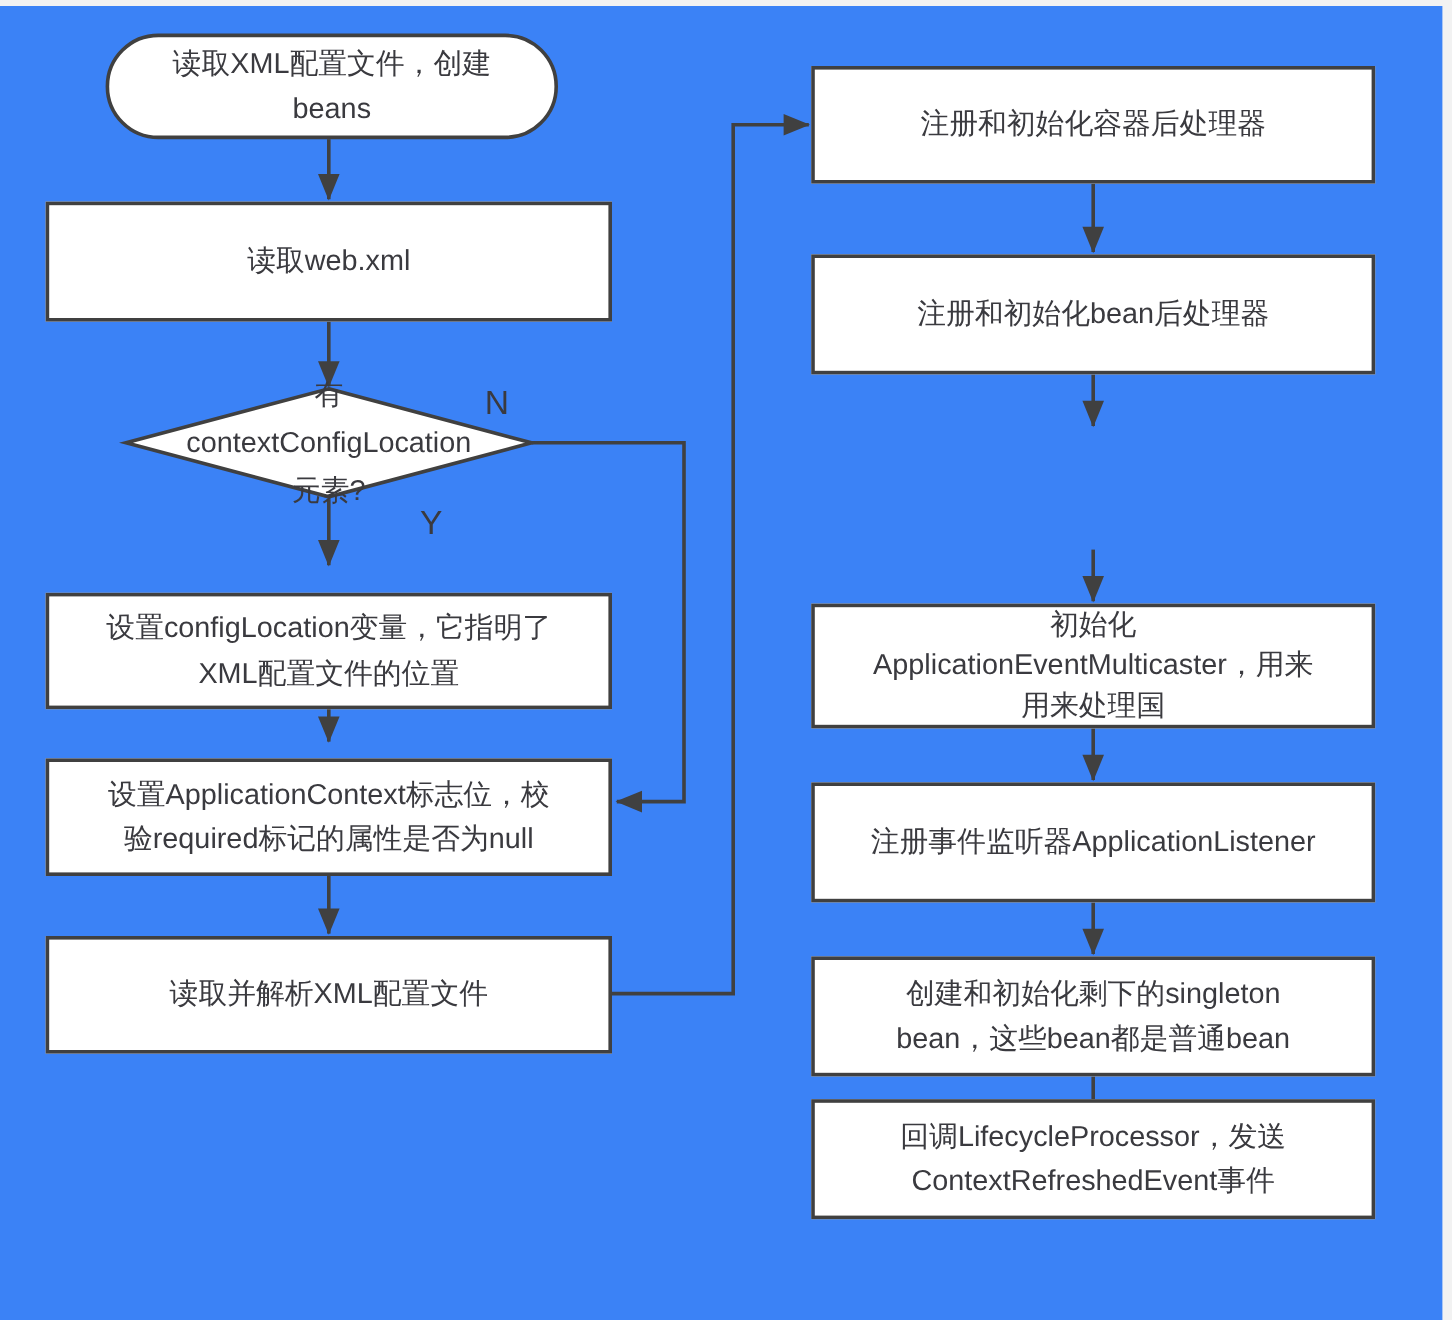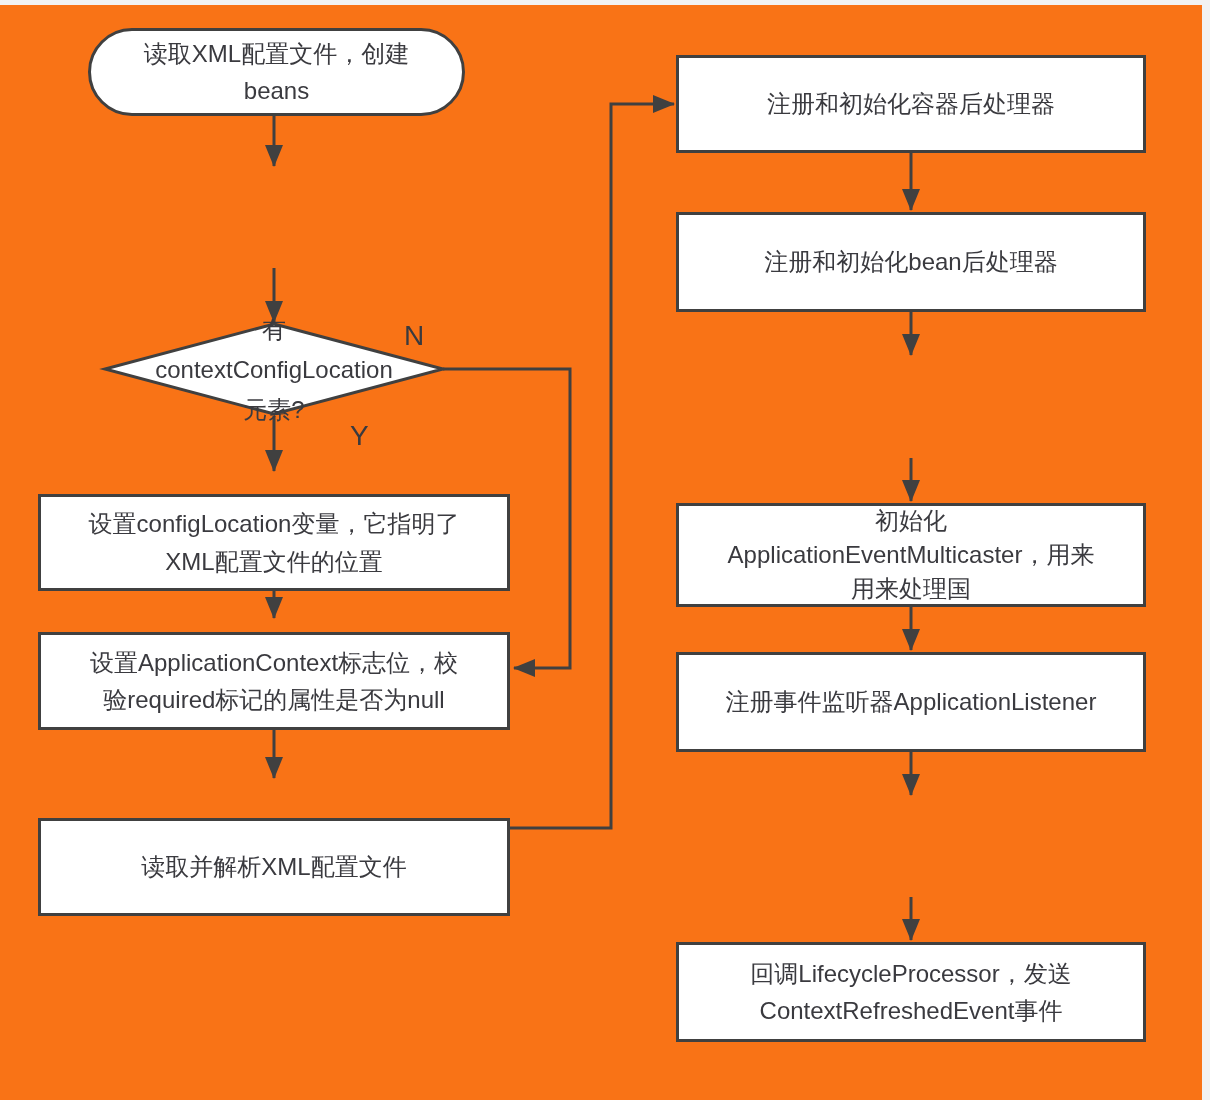--- a/index.html
+++ b/index.html
@@ -5,21 +5,21 @@
   html, body {
     margin: 0;
     padding: 0;
     background: #ffffff;
     font-family: "Liberation Sans", "DejaVu Sans", sans-serif;
   }
   #canvas {
     position: relative;
     width: 1210px;
     height: 1100px;
-    background: #f97316;
+    background: #3b82f6;
     overflow: hidden;
     color: #3a3a3f;
   }
   .edge-strip {
     position: absolute;
     background: #f2f2f2;
   }
   #strip-top { left: 0; top: 0; width: 1210px; height: 5px; }
   #strip-right { top: 0; right: 0; width: 8px; height: 1100px; }
 
@@ -66,30 +66,30 @@
     color: #3a3a3f;
     background: transparent;
   }
 
   
   #node-start        { left: 88px;  top: 28px;  width: 377px; height: 88px; }
   #node-read-web-xml { left: 38px;  top: 168px; width: 472px; height: 100px; }
   #decision-text     { left: 104px; top: 310px; width: 340px; height: 120px; }
   #node-set-configlocation { left: 38px; top: 473px; width: 472px; height: 97px; margin-top: 21px; }
   #node-set-flag     { left: 38px;  top: 620px; width: 472px; height: 98px; margin-top: 12px; }
-  #node-parse-xml    { left: 38px;  top: 818px; width: 472px; height: 98px; }
+  #node-parse-xml    { left: 38px;  top: 780px; width: 472px; height: 98px; }
 
   
   #node-container-postprocessor { left: 676px; top: 55px;  width: 470px; height: 98px; }
   #node-bean-postprocessor      { left: 676px; top: 212px; width: 470px; height: 100px; }
   #node-messagesource           { left: 676px; top: 357px; width: 470px; height: 101px; }
   #node-event-multicaster       { left: 676px; top: 503px; width: 470px; height: 104px; line-height: 1.42; }
   #node-application-listener    { left: 676px; top: 652px; width: 470px; height: 100px; }
   #node-singleton-beans         { left: 676px; top: 797px; width: 470px; height: 100px; }
-  #node-lifecycle-processor     { left: 676px; top: 942px; width: 470px; height: 100px; }
+  #node-lifecycle-processor     { left: 676px; top: 916px; width: 470px; height: 100px; }
 
   #label-n { left: 404px; top: 320px; }
   #label-y { left: 350px; top: 420px; }
 </style>
 </head>
 <body>
 
 <div id="canvas">
 
   <div id="strip-top" class="edge-strip"></div>
@@ -124,20 +124,21 @@
       <path d="M911,752 L911,795" marker-end="url(#arrow)"></path>
       <path d="M911,897 L911,940" marker-end="url(#arrow)"></path>
 
       <polygon points="274,324 443,369 274,414 105,369" fill="#ffffff"></polygon>
     </g>
   </svg>
 
   <div id="node-start" class="node terminator">读取XML配置文件，创建
 beans</div>
 
+  <div id="node-read-web-xml" class="node">读取web.xml</div>
 
   <div id="decision-text" class="diamond-text">有
 contextConfigLocation
 元素?</div>
 
   <div id="label-n" class="edge-label">N</div>
 
   <div id="label-y" class="edge-label">Y</div>
 
   <div id="node-set-configlocation" class="node">设置configLocation变量，它指明了
@@ -152,17 +153,19 @@
 
   <div id="node-container-postprocessor" class="node">注册和初始化容器后处理器</div>
 
 
   <div id="node-event-multicaster" class="node">初始化
 ApplicationEventMulticaster，用来
 用来处理国</div>
 
   <div id="node-application-listener" class="node">注册事件监听器ApplicationListener</div>
 
+  <div id="node-singleton-beans" class="node">创建和初始化剩下的singleton
+bean，这些bean都是普通bean</div>
 
   <div id="node-lifecycle-processor" class="node">回调LifecycleProcessor，发送
 ContextRefreshedEvent事件</div>
 
 </div>
 
 </body></html>

